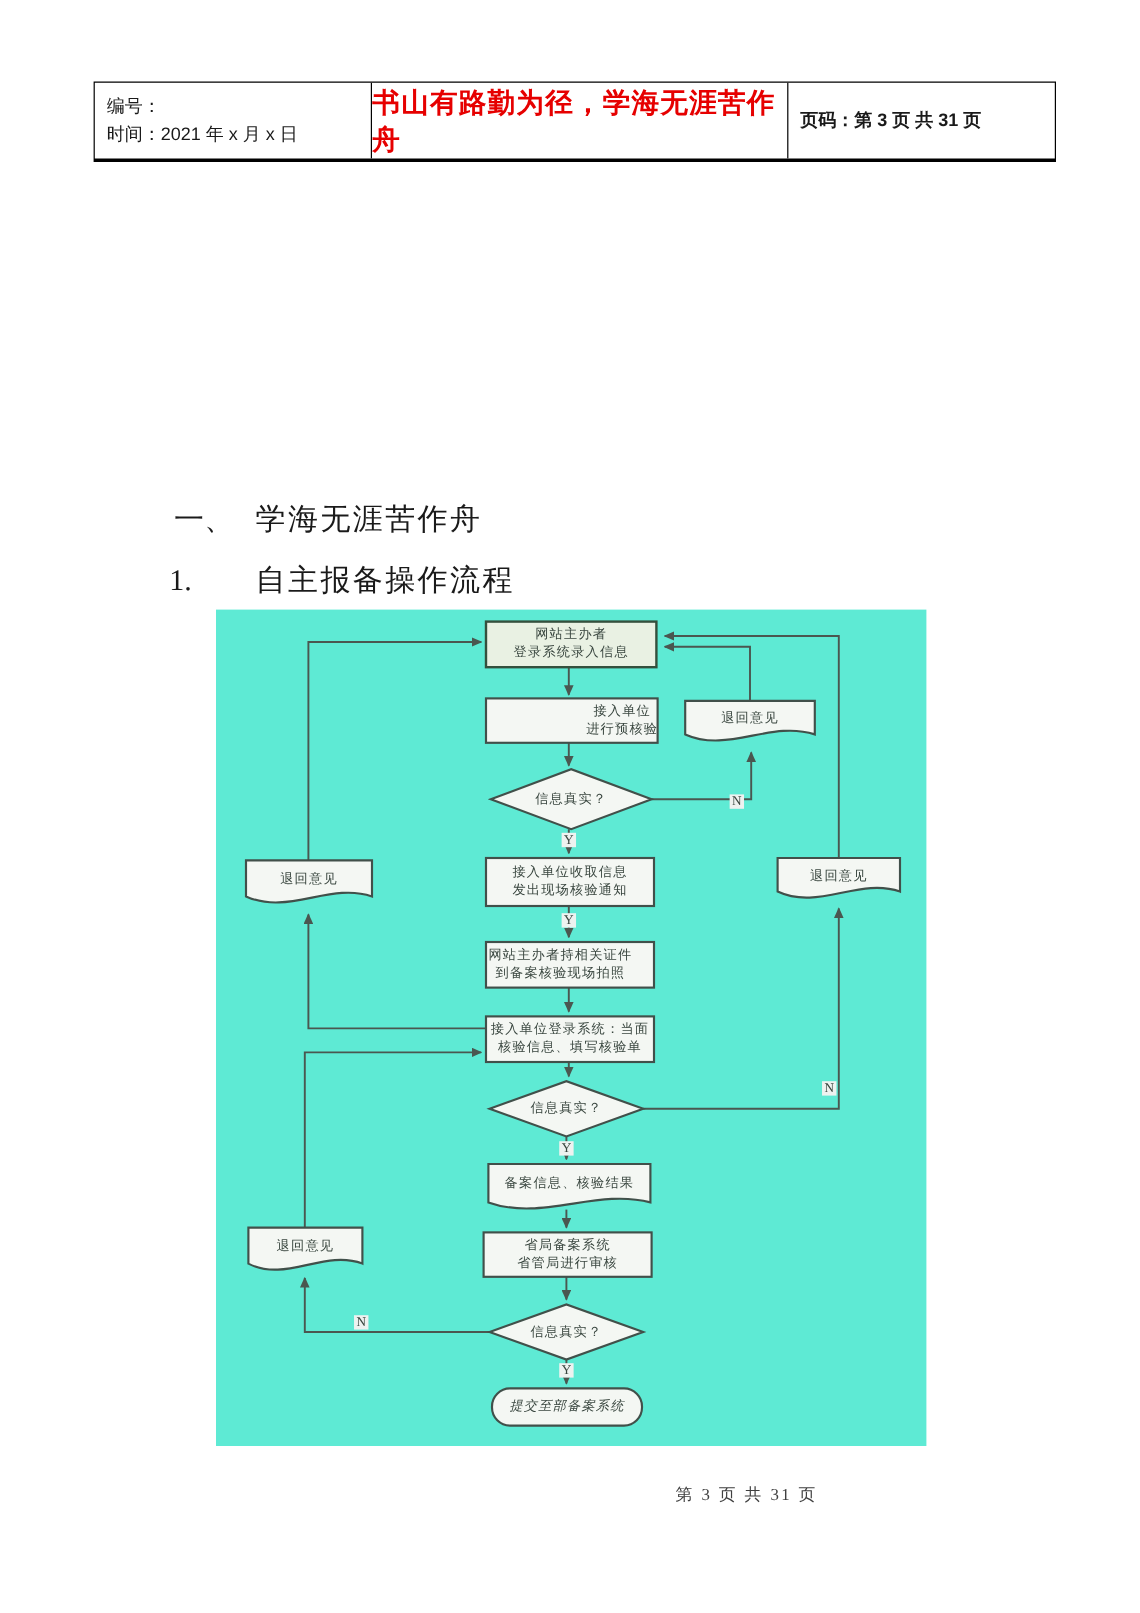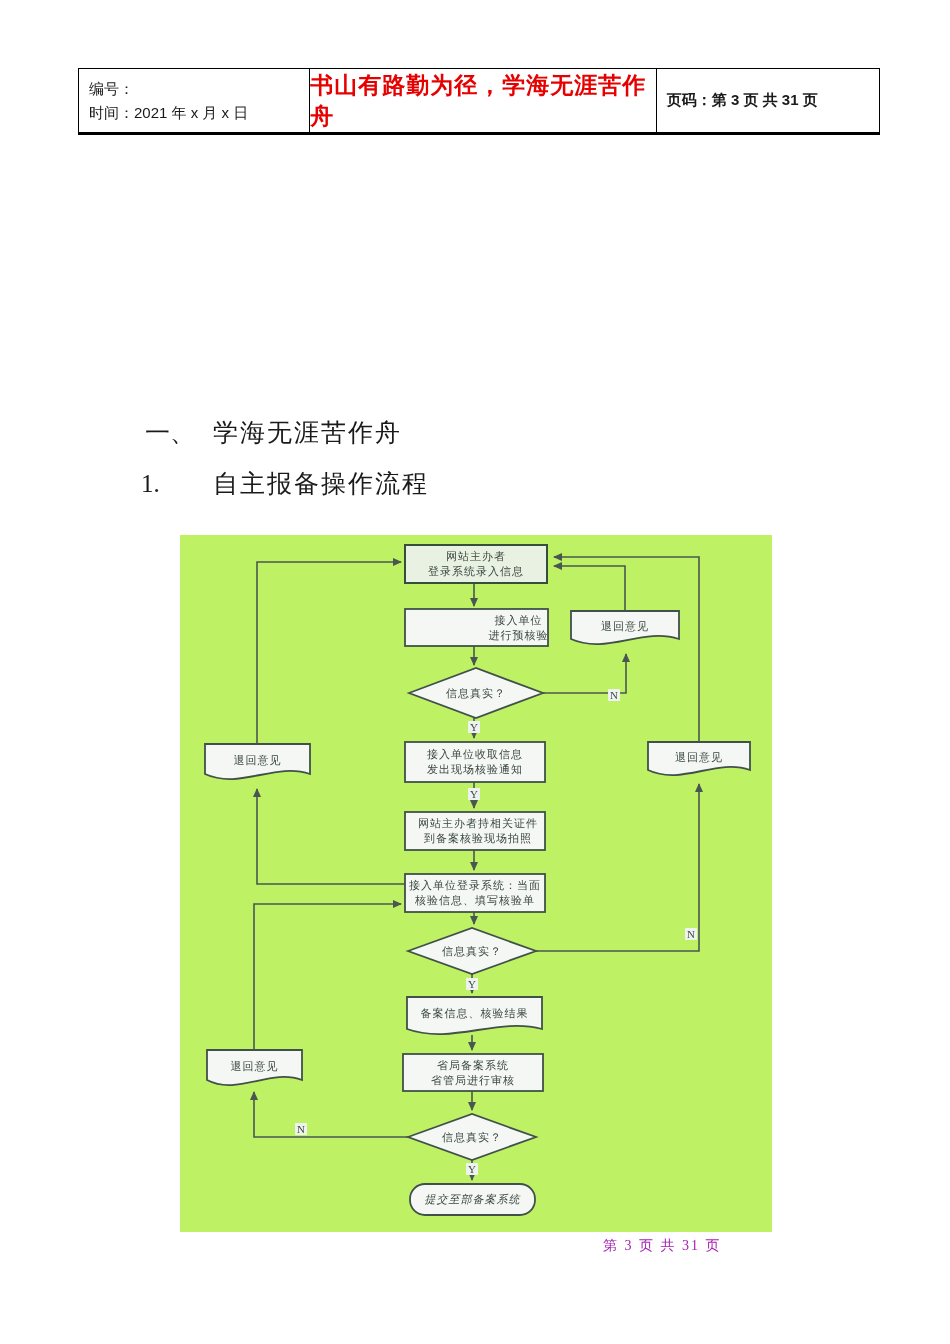--- a/index.html
+++ b/index.html
@@ -19,30 +19,30 @@
   
   .heading{position:absolute;font-size:25px;letter-spacing:2px;white-space:nowrap;}
   .heading .hnum{display:inline-block;letter-spacing:0;}
   .h-sec{left:145px;top:416px;}
   .h-sec .hnum{width:68px;}
   .h-sub{left:141px;top:467px;}
   .h-sub .hnum{width:72px;letter-spacing:0;}
 
   
   .chart-panel{position:absolute;left:180px;top:508px;width:592px;height:697px;
-    background:#bef264;margin-top:27px;}
+    background:#5eead4;}
   .chart-panel svg{position:absolute;left:0;top:0;}
   .node-label{position:absolute;display:flex;align-items:center;justify-content:center;
     text-align:center;font-size:11px;line-height:15px;letter-spacing:1px;color:#39463f;
     white-space:pre-line;font-family:"Liberation Serif",serif;}
   .yn-label{position:absolute;transform:translate(-50%,-50%);font-size:11px;color:#39463f;
     background:#eef2f0;padding:0 2px;font-family:"Liberation Serif",serif;}
 
   
-  .footer-page{position:absolute;left:563px;top:1237px;font-size:14px;letter-spacing:2px;color:#a21caf;margin-left:40px;}
+  .footer-page{position:absolute;left:563px;top:1237px;font-size:14px;letter-spacing:2px;color:#404040;}
 </style>
 </head>
 <body>
 
 <div class="page">
 
   <div class="header-table">
     <div class="header-cell hc1">
       <div>编号：</div>
       <div>时间：2021 年 x 月 x 日</div>
@@ -110,21 +110,21 @@
       </g>
     </svg>
 
     <div class="node-label" style="left:225px;top:10px;width:142px;height:38px;">网站主办者
 登录系统录入信息</div>
     <div class="node-label" style="left:225px;top:74px;width:143px;height:37px;padding-left:42px;">接入单位
 进行预核验</div>
     <div class="node-label" style="left:229px;top:133px;width:134px;height:50px;">信息真实？</div>
     <div class="node-label" style="left:225px;top:207px;width:140px;height:40px;">接入单位收取信息
 发出现场核验通知</div>
-    <div class="node-label" style="left:236px;top:277px;width:124px;height:38px;">网站主办者持相关证件
+    <div class="node-label" style="left:225px;top:277px;width:124px;height:38px;">网站主办者持相关证件
 到备案核验现场拍照</div>
     <div class="node-label" style="left:225px;top:339px;width:140px;height:38px;">接入单位登录系统：当面
 核验信息、填写核验单</div>
     <div class="node-label" style="left:228px;top:393px;width:128px;height:46px;">信息真实？</div>
     <div class="node-label" style="left:227px;top:462px;width:135px;height:32px;">备案信息、核验结果</div>
     <div class="node-label" style="left:223px;top:519px;width:140px;height:37px;">省局备案系统
 省管局进行审核</div>
     <div class="node-label" style="left:228px;top:579px;width:128px;height:46px;">信息真实？</div>
     <div class="node-label" style="left:230px;top:649px;width:125px;height:31px;font-style:italic;">提交至部备案系统</div>
     <div class="node-label" style="left:25px;top:209px;width:105px;height:32px;">退回意见</div>

